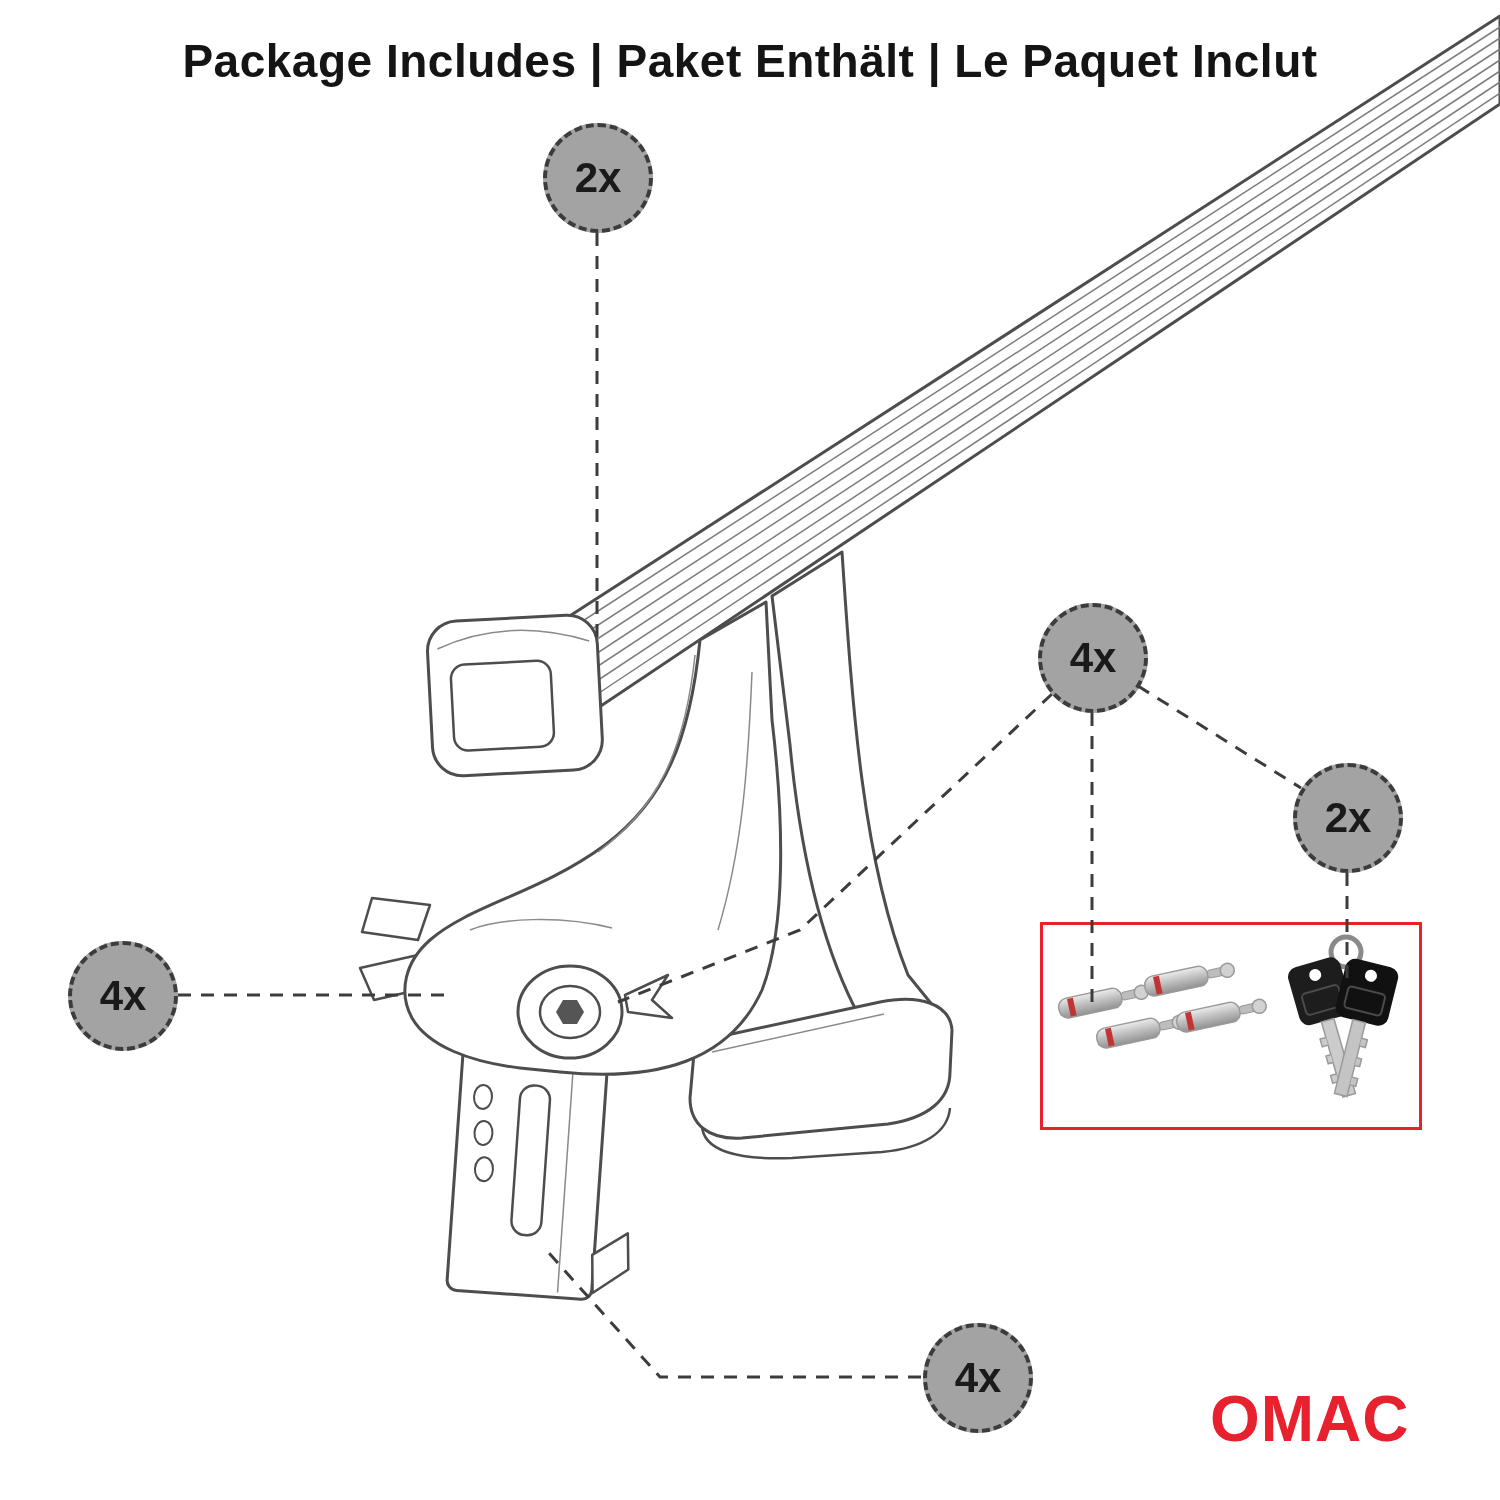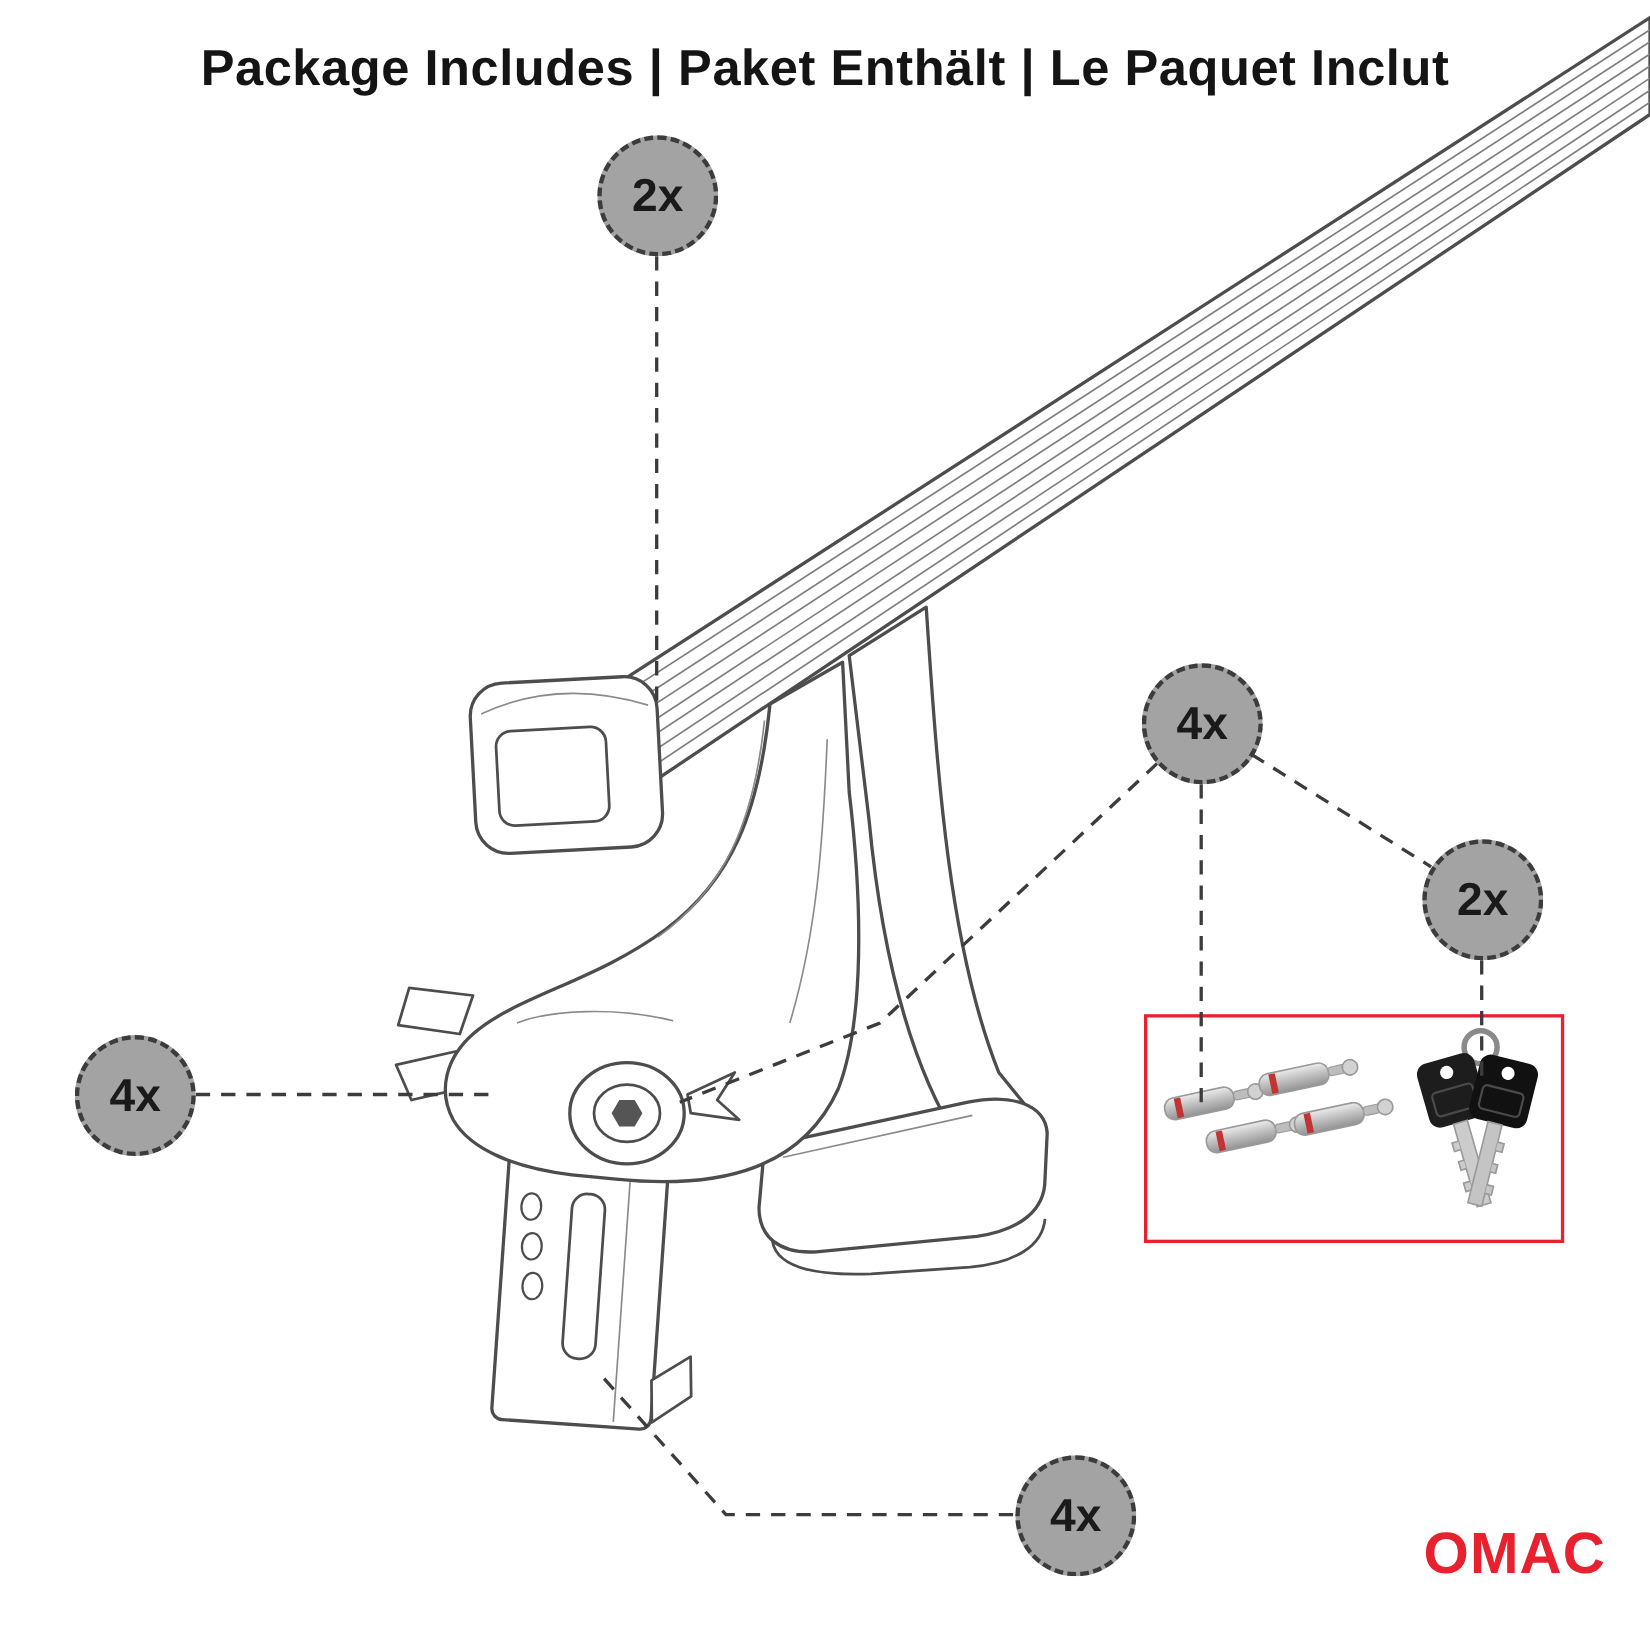--- a/index.html
+++ b/index.html
@@ -17,22 +17,22 @@
     background:#a3a3a3;display:flex;align-items:center;justify-content:center;
     font-size:42px;font-weight:bold;color:#1a1a1a;box-sizing:border-box;z-index:3;
   }
   .parts-box{
     position:absolute;left:1040px;top:922px;width:382px;height:208px;
     border:3px solid #e8212e;background:#ffffff;box-sizing:border-box;
     display:flex;align-items:center;z-index:1;
   }
   .parts-box svg{display:block;}
   .brand-logo{
-    position:absolute;left:1210px;top:1382px;width:250px;text-align:right;
-    font-size:53px;font-weight:800;color:#e8212e;letter-spacing:1px;z-index:3;
+    position:absolute;left:1210px;top:1382px;width:250px;
+    font-size:64px;font-weight:800;color:#e8212e;letter-spacing:1px;z-index:3;
     font-family:"Liberation Sans", sans-serif;
   }
 </style>
 </head>
 <body>
 
 <div class="stage">
 
   <h1 class="page-title">Package Includes | Paket Enthält | Le Paquet Inclut</h1>
 

